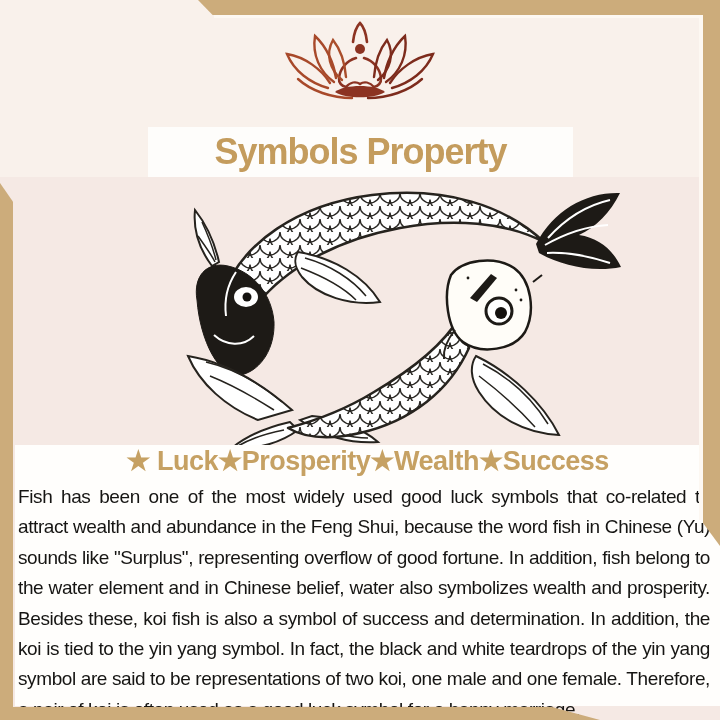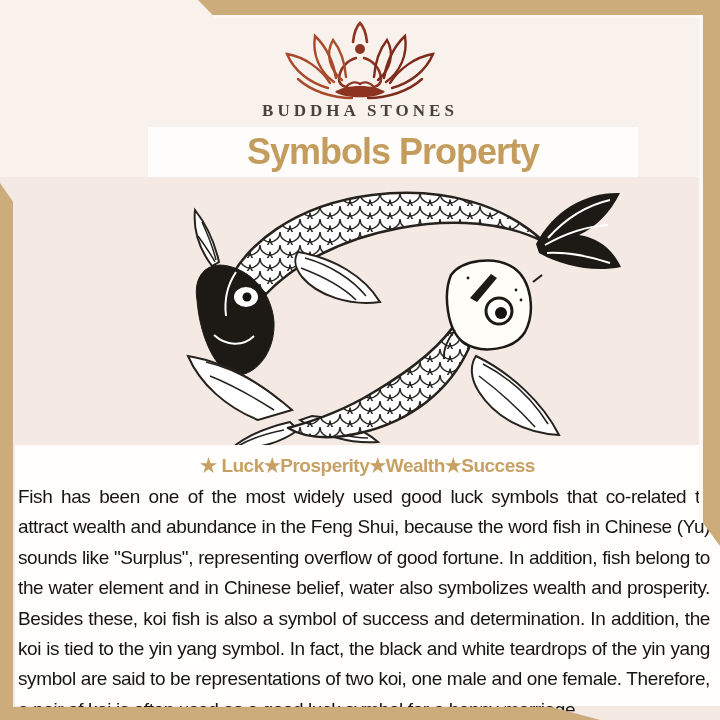--- a/index.html
+++ b/index.html
@@ -18,37 +18,37 @@
   .band-left{left:0;top:183px;width:13px;height:537px;clip-path:polygon(0 0,100% 3.5%,100% 100%,0 100%);z-index:6;}
   .band-bottom{left:0;top:707px;width:600px;height:13px;clip-path:polygon(0 0,92% 0,100% 100%,0 100%);z-index:6;}
 
   .logo{position:absolute;left:50%;top:20px;transform:translateX(-50%);z-index:3;}
   .brand{
     position:absolute;left:0;top:101px;width:720px;text-align:center;
     font-family:"Liberation Serif",serif;font-size:17px;font-weight:600;
     letter-spacing:4px;color:#47413b;z-index:3;
   }
   .title-banner{
-    position:absolute;left:148px;top:127px;width:490px;height:50px;background:#fefdfb;
+    position:absolute;left:148px;top:127px;width:425px;height:50px;background:#fefdfb;
     display:flex;align-items:center;justify-content:center;z-index:4;
   }
   .title-banner span{font-size:36px;font-weight:bold;color:#c49c5d;letter-spacing:-1px;}
 
   .koi-art{position:absolute;left:0;top:180px;z-index:2;}
 
   .section-banner{
     position:absolute;left:17px;top:406px;width:212px;height:31px;background:#c9a770;
     clip-path:polygon(0 0,95.5% 0,100% 100%,0 100%);
     display:flex;align-items:center;z-index:7;
   }
   .section-banner span{color:#ffffff;font-weight:bold;font-size:24px;padding-left:6px;letter-spacing:0.5px;}
 
   .content-box{position:absolute;left:15px;top:445px;width:705px;height:261px;background:#fffefc;z-index:3;}
   .benefits{
-    text-align:center;margin-top:9px;font-size:19px;font-weight:bold;
+    text-align:center;font-size:27px;font-weight:bold;
     color:#c6a163;letter-spacing:-0.5px;
   }
   .desc{
     margin:5px 10px 0 3px;font-size:19px;line-height:30.4px;color:#161513;
     text-align:justify;letter-spacing:-0.4px;
   }
 </style>
 </head>
 <body>
 
@@ -77,21 +77,20 @@
         <path d="M54 62 C40 52 32 35 35 16 C47 27 54 44 56 58" stroke="#a8492a" stroke-width="2.4"></path>
         <path d="M106 62 C120 52 128 35 125 16 C113 27 106 44 104 58" stroke="#7d2b1c" stroke-width="2.4"></path>
         <path d="M48 68 C30 63 14 51 7 34 C25 37 41 49 50 63" stroke="#a8492a" stroke-width="2.4"></path>
         <path d="M112 68 C130 63 146 51 153 34 C135 37 119 49 110 63" stroke="#7d2b1c" stroke-width="2.4"></path>
         <path d="M72 78 C52 78 31 71 18 59" stroke="#a8492a" stroke-width="2.4"></path>
         <path d="M88 78 C108 78 129 71 142 59" stroke="#7d2b1c" stroke-width="2.4"></path>
       </g>
     </svg>
   </div>
 
-  <div class="brand">BUDDHA STONES</div>
 
   <div class="title-banner">
     <span>Symbols Property</span>
   </div>
 
   <div class="koi-art">
     <svg width="720" height="270" viewBox="0 0 720 270">
       <defs>
         <pattern id="scales" x="0" y="0" width="20" height="13" patternUnits="userSpaceOnUse">
           <path d="M0 0 A10 10 0 0 0 20 0" fill="none" stroke="#2a2824" stroke-width="1.4"></path>

